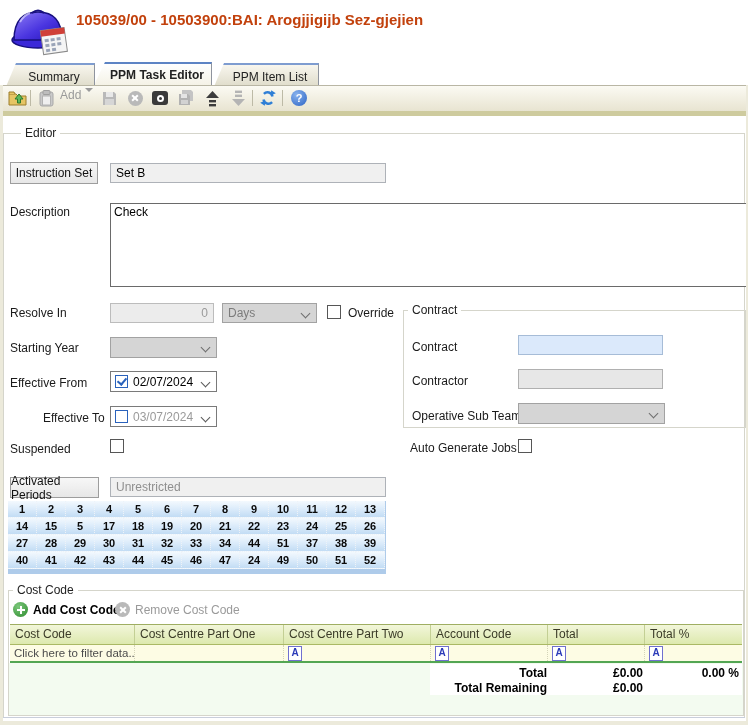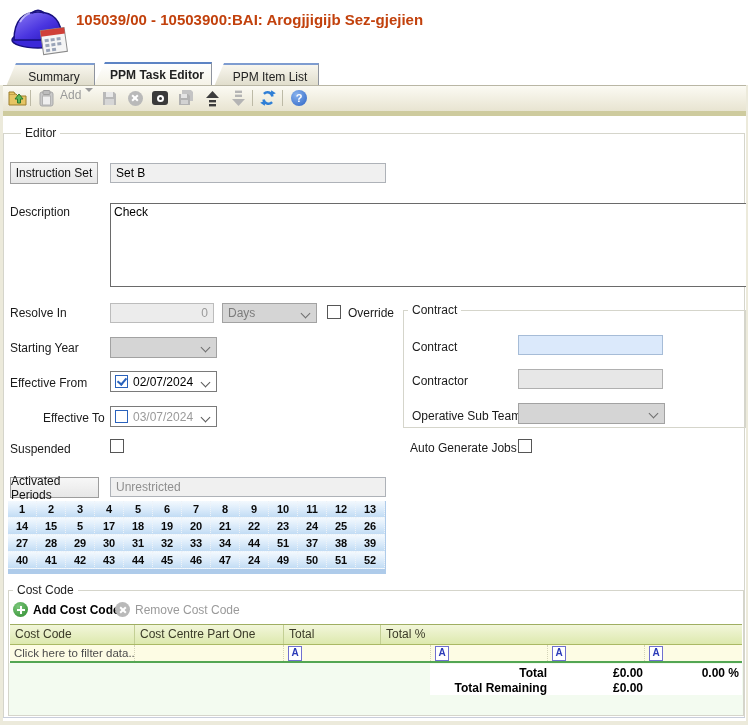--- a/index.html
+++ b/index.html
@@ -364,20 +364,22 @@
   <span>Remove Cost Code</span>
 </div>
 <div class="cc-tool" style="left:241px;top:634px;color:#8b5cf6;">
   <span class="doc-icon"></span>
   <span>Copy Cost Code</span>
 </div>
 
 <div class="cc-head">
   <div class="hc" style="width:125px;">Cost Code</div>
   <div class="hc" style="width:149px;">Cost Centre Part One</div>
+  <div class="hc" style="width:147px;">Cost Centre Part Two</div>
+  <div class="hc" style="width:117px;">Account Code</div>
   <div class="hc" style="width:97px;">Total</div>
   <div class="hc" style="width:97px;border-right:none;">Total %</div>
 </div>
 
 <div class="cc-filter">
   <div class="fc" style="width:125px;">
     <span class="fprompt">Click here to filter data...</span>
 
   </div>
   <div class="fc" style="width:149px;"></div>

